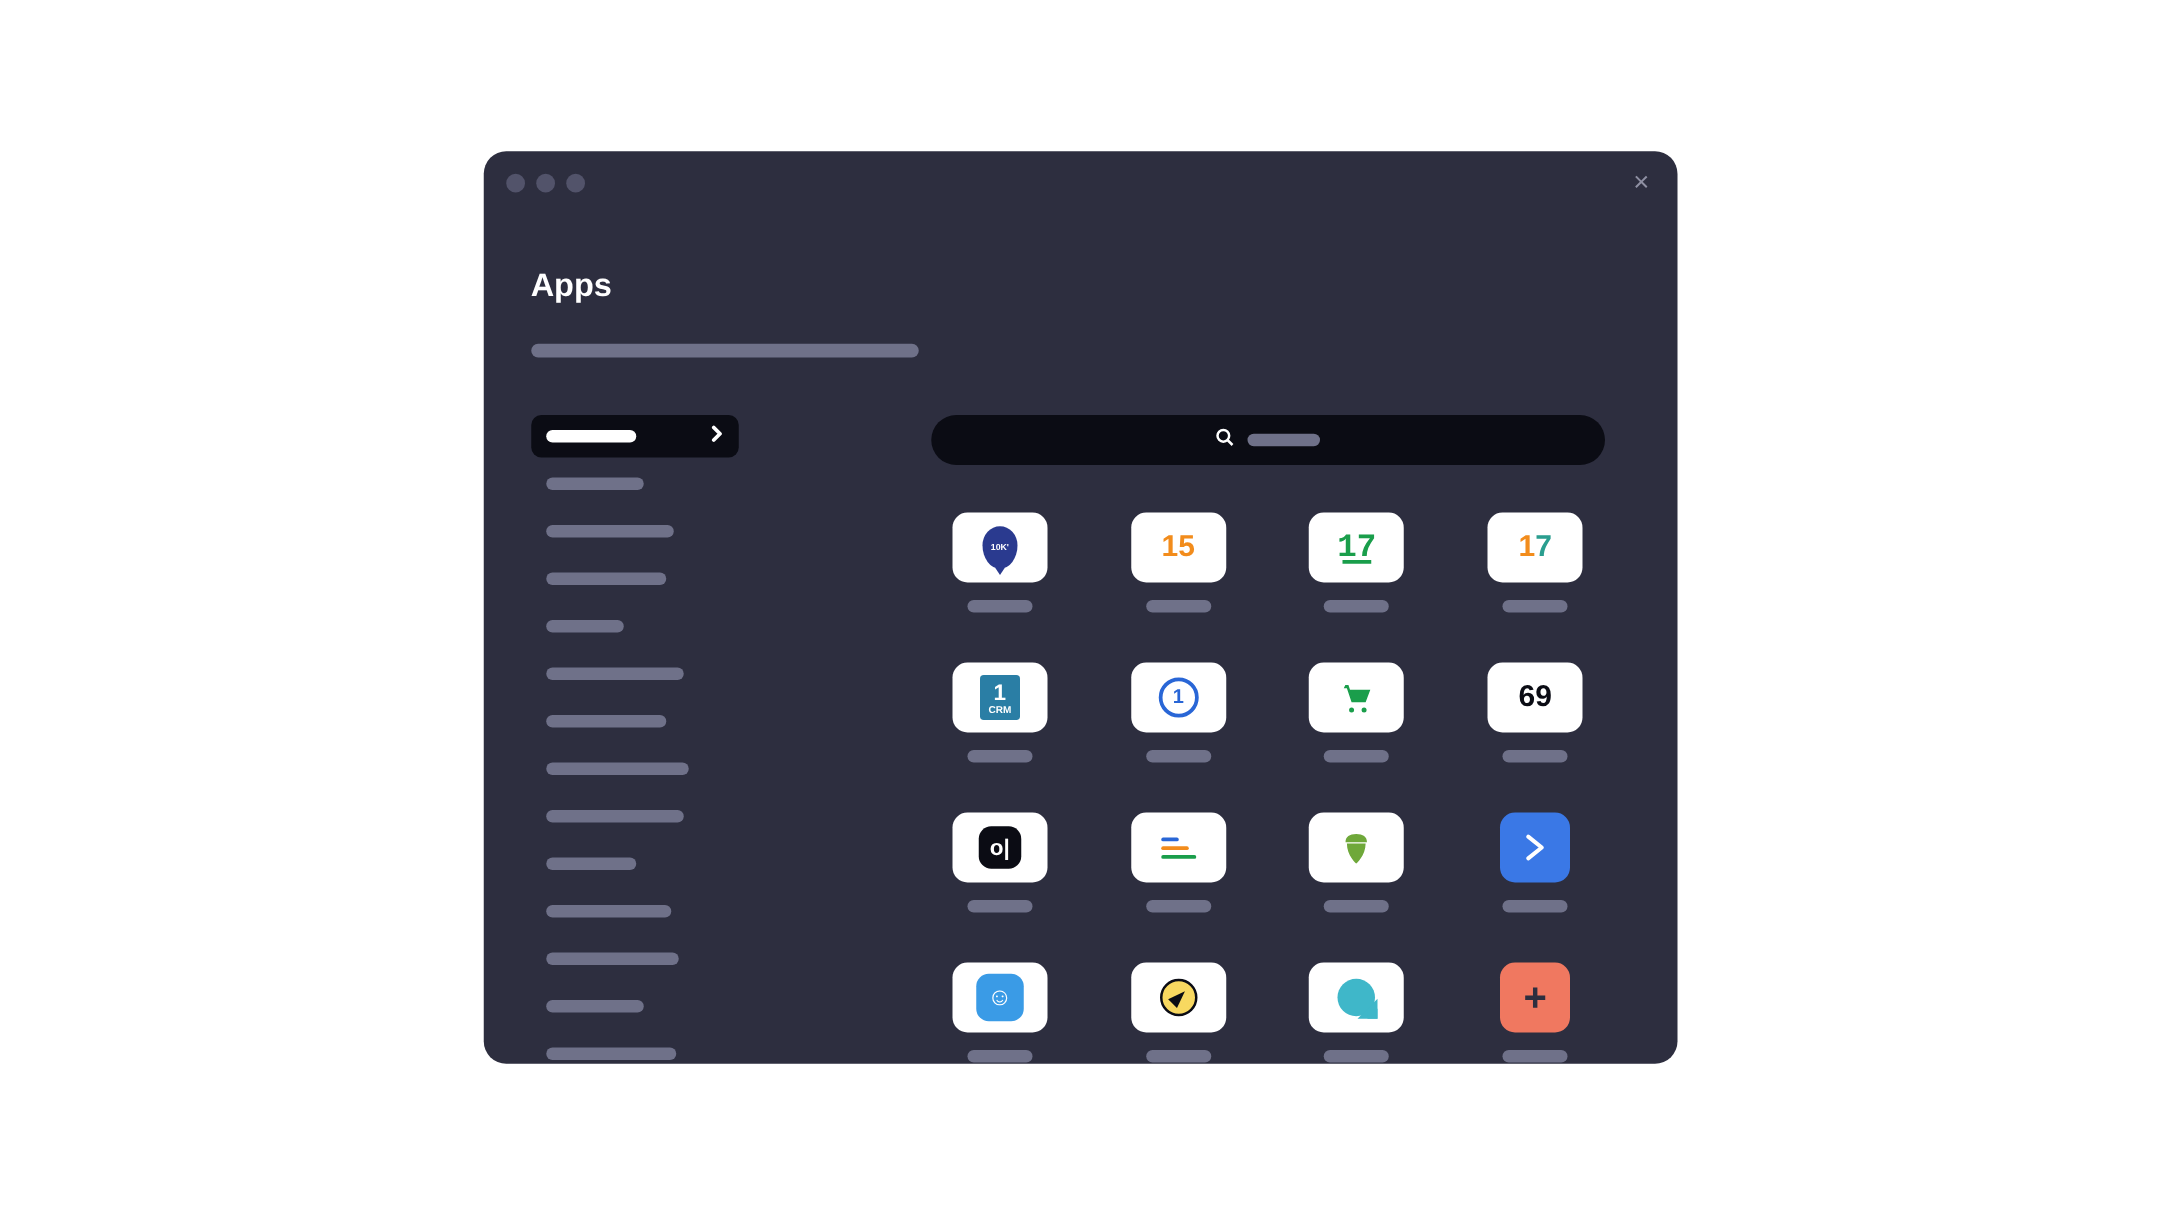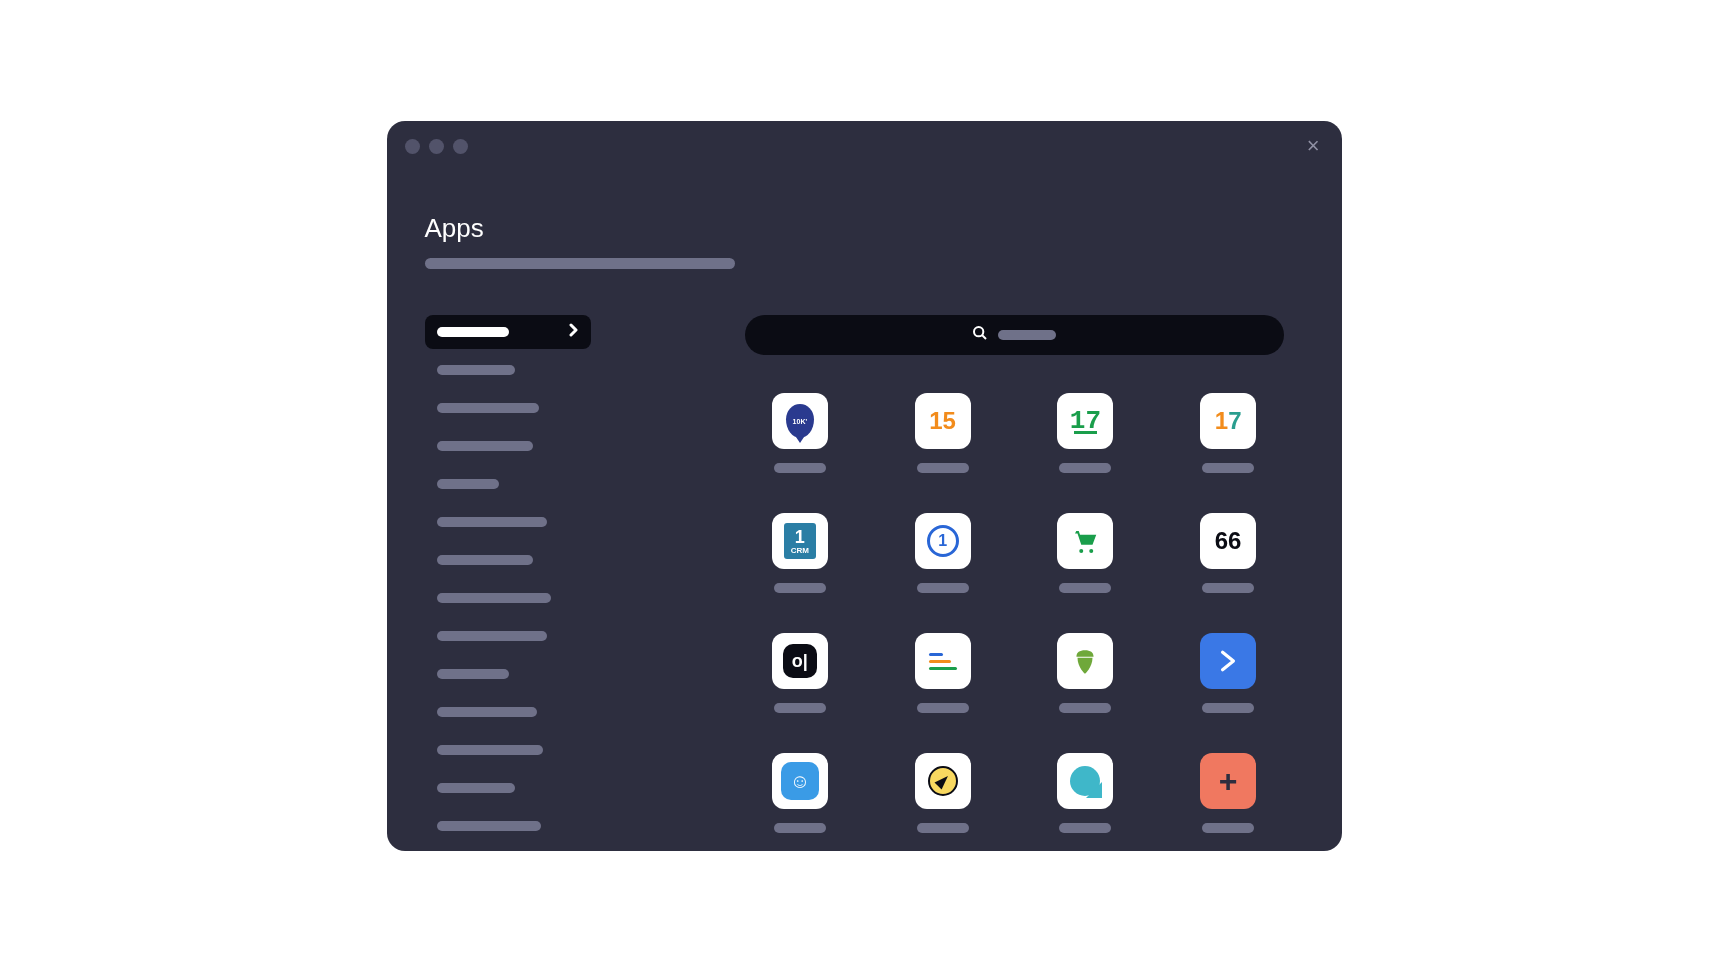--- a/index.html
+++ b/index.html
@@ -38,22 +38,22 @@
   line-height: 1;
   cursor: pointer;
   padding: 4px;
 }
 .content {
   padding: 42px 58px 0 38px;
 }
 .page-title {
   color: #ffffff;
   font-size: 26px;
-  font-weight: 400;
-  margin-bottom: 14px;
+  font-weight: 700;
+  margin-bottom: 31px;
 }
 .subtitle-bar {
   height: 11px;
   width: 310px;
   background: #6f7189;
   border-radius: 6px;
 }
 .main-row {
   display: flex;
   margin-top: 46px;
@@ -117,21 +117,21 @@
   row-gap: 40px;
   padding: 0 14px;
 }
 .app-tile {
   display: flex;
   flex-direction: column;
   align-items: center;
   cursor: pointer;
 }
 .app-icon {
-  width: 56px;
+  width: 76px;
   height: 56px;
   border-radius: 12px;
   background: #ffffff;
   display: flex;
   align-items: center;
   justify-content: center;
   font-weight: 800;
   font-size: 20px;
   overflow: hidden;
 }
@@ -374,21 +374,21 @@
               <div class="app-icon ic-cart">
                 <svg width="30" height="30" viewBox="0 0 24 24" fill="currentColor">
                   <path d="M7 4h-2l-1 2h2l3 9h9l3-8h-13z"></path>
                   <circle cx="9" cy="20" r="1.6"></circle>
                   <circle cx="17" cy="20" r="1.6"></circle>
                 </svg>
               </div>
               <div class="app-label"></div>
             </div>
             <div class="app-tile">
-              <div class="app-icon" style="color:#0b0c14;font-size:24px;font-weight:900">66</div>
+              <div class="app-icon" style="color:#0b0c14;font-size:24px;font-weight:900">69</div>
               <div class="app-label"></div>
             </div>
             <div class="app-tile">
               <div class="app-icon">
                 <div class="ic-abstract">o|</div>
               </div>
               <div class="app-label"></div>
             </div>
             <div class="app-tile">
               <div class="app-icon">

